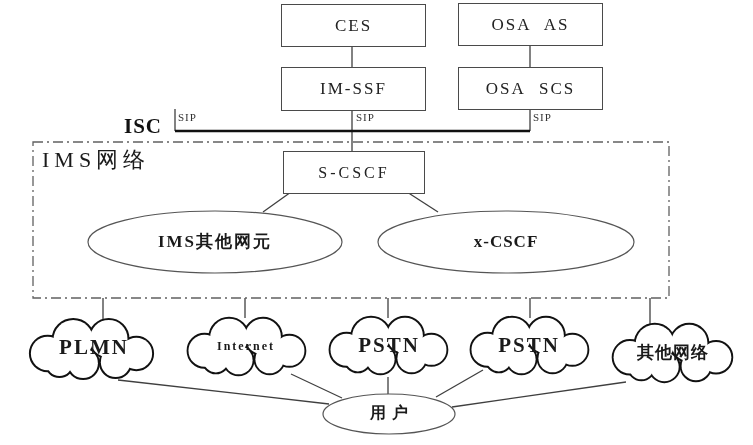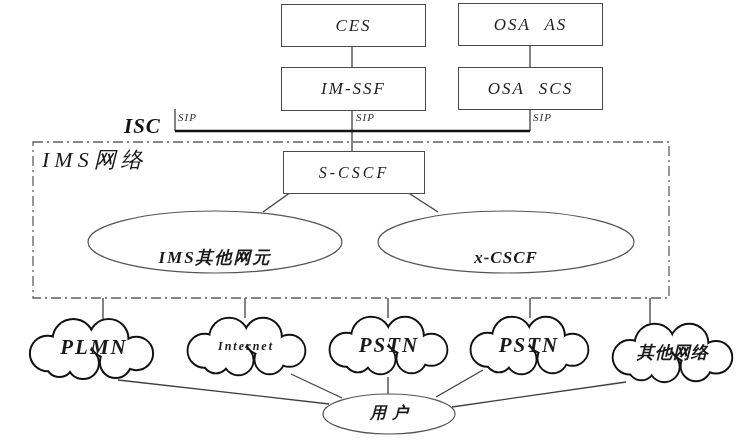--- a/index.html
+++ b/index.html
@@ -1,33 +1,32 @@
 <!DOCTYPE html>
 <html><head>
 <meta charset="utf-8">
 <style>
   html,body{margin:0;padding:0;background:#fff;}
   .canvas{
     position:relative;width:741px;height:445px;background:#ffffff;
     font-family:"Liberation Serif","DejaVu Serif",serif;color:#1a1a1a;
     overflow:hidden;
-    font-style:italic;
   }
   .layer-svg{position:absolute;left:0;top:0;z-index:1;}
   .box{
     position:absolute;z-index:2;background:#ffffff;border:1px solid #4a4a4a;
     display:flex;align-items:center;justify-content:center;
     font-size:17px;letter-spacing:2px;word-spacing:8px;color:#222;
   }
   .lbl{position:absolute;z-index:3;white-space:nowrap;line-height:1;}
   .ctr{transform:translate(-50%,-50%);}
   .lbl-isc{font-size:21px;font-weight:700;letter-spacing:1px;color:#111;}
   .lbl-sip{font-size:11px;letter-spacing:1px;color:#333;}
   .lbl-ims{font-size:22px;letter-spacing:5px;color:#1a1a1a;}
-  .lbl-ellipse{font-size:17px;font-weight:700;letter-spacing:2px;margin-top:16px;}
+  .lbl-ellipse{font-size:17px;font-weight:700;letter-spacing:2px;}
   .lbl-cloud{font-size:21px;font-weight:700;letter-spacing:2px;}
   .lbl-cloud-sm{font-size:17px;font-weight:600;letter-spacing:1px;}
   .lbl-user{font-size:16px;font-weight:600;letter-spacing:6px;}
   .lbl-internet{font-size:12px;font-weight:600;letter-spacing:2px;}
   svg symbol{overflow:visible;}
 </style>
 </head>
 <body>
 
 <div class="canvas">

